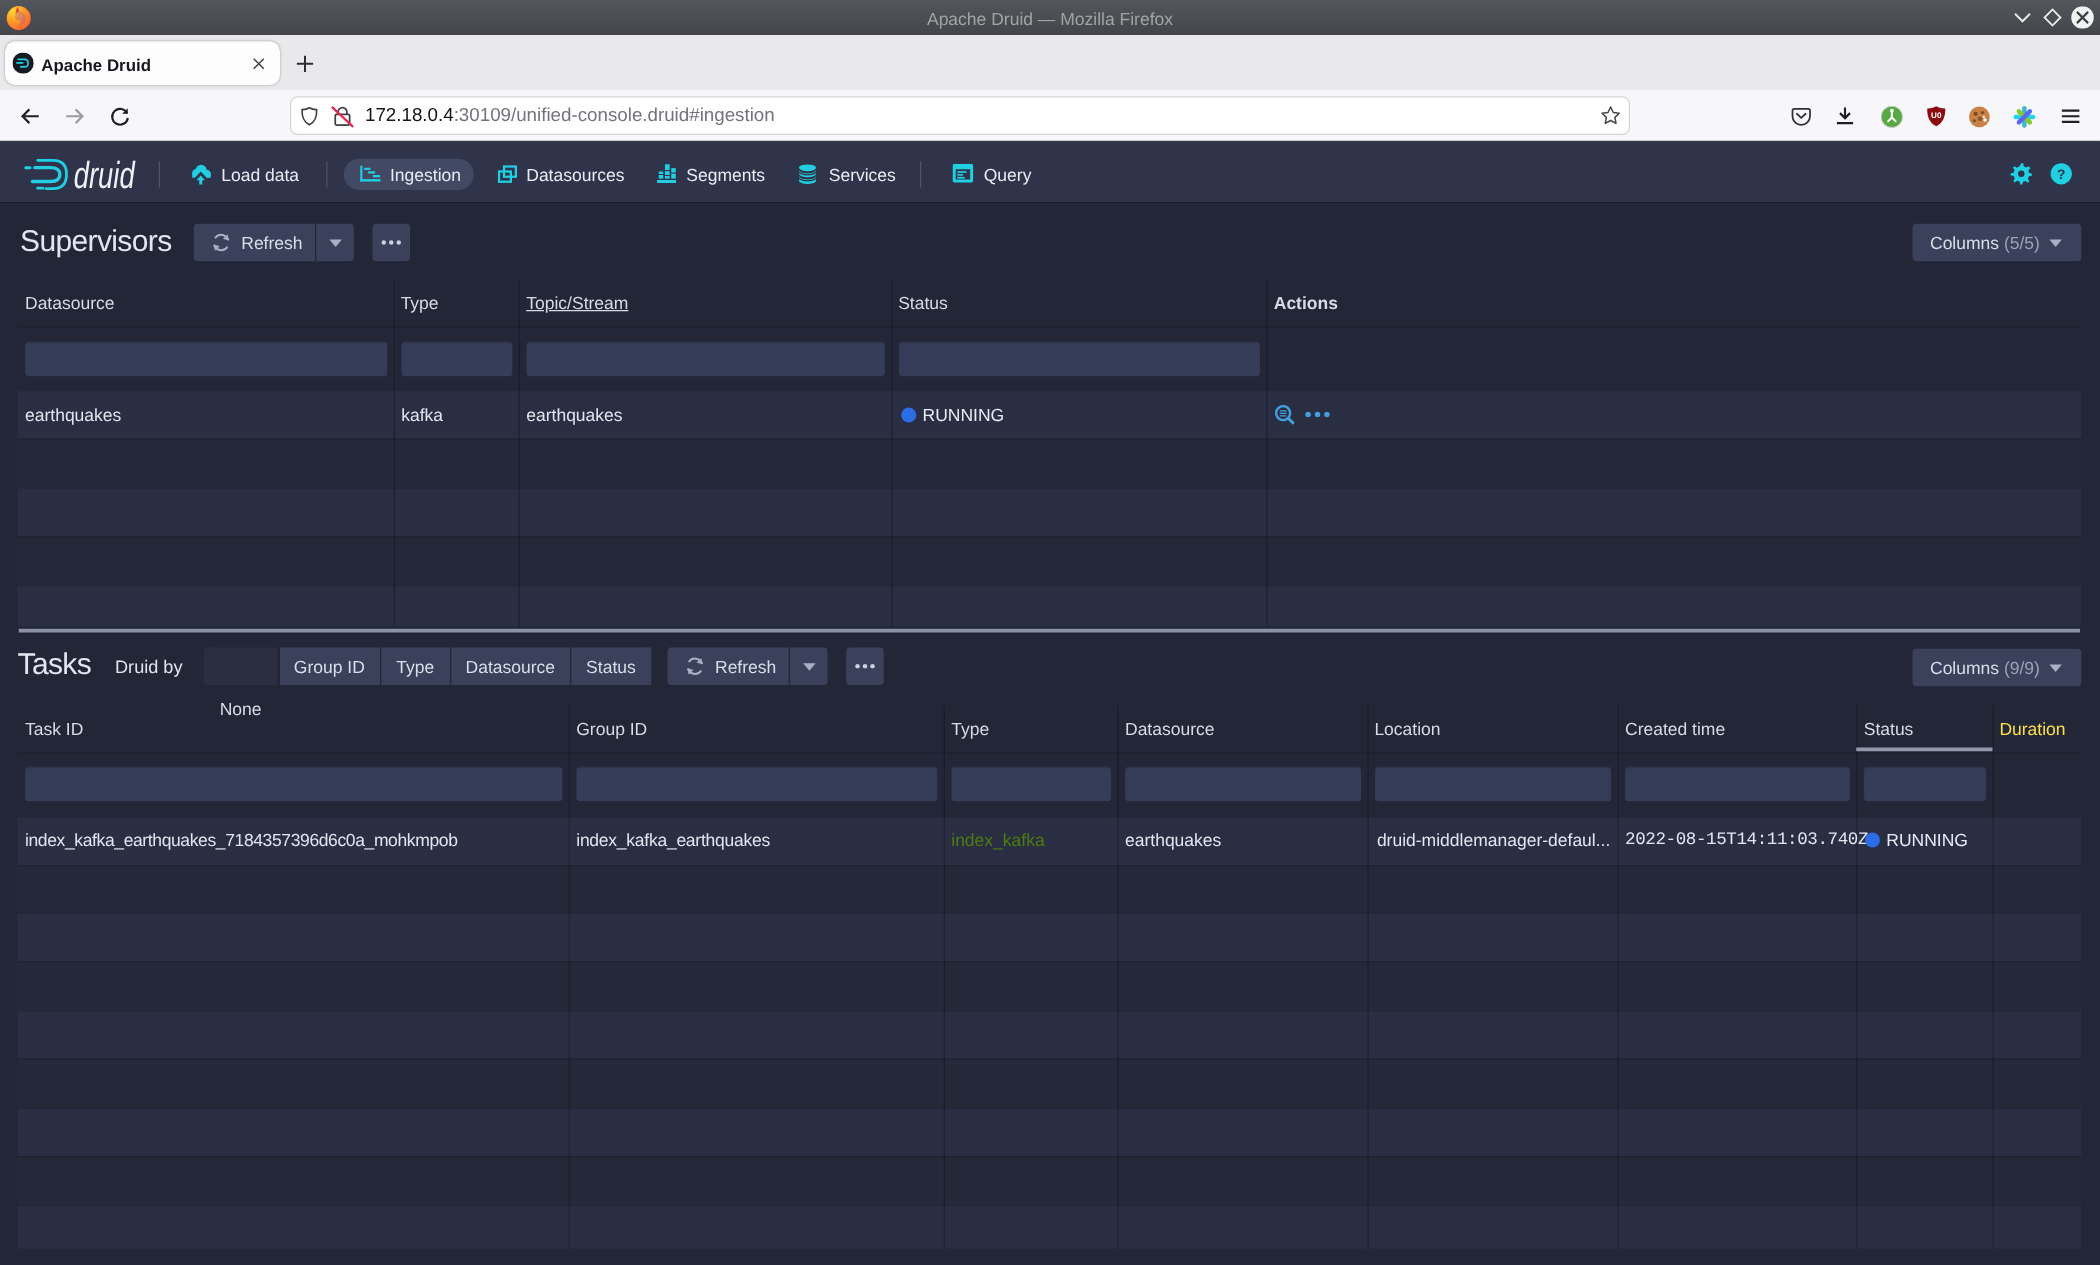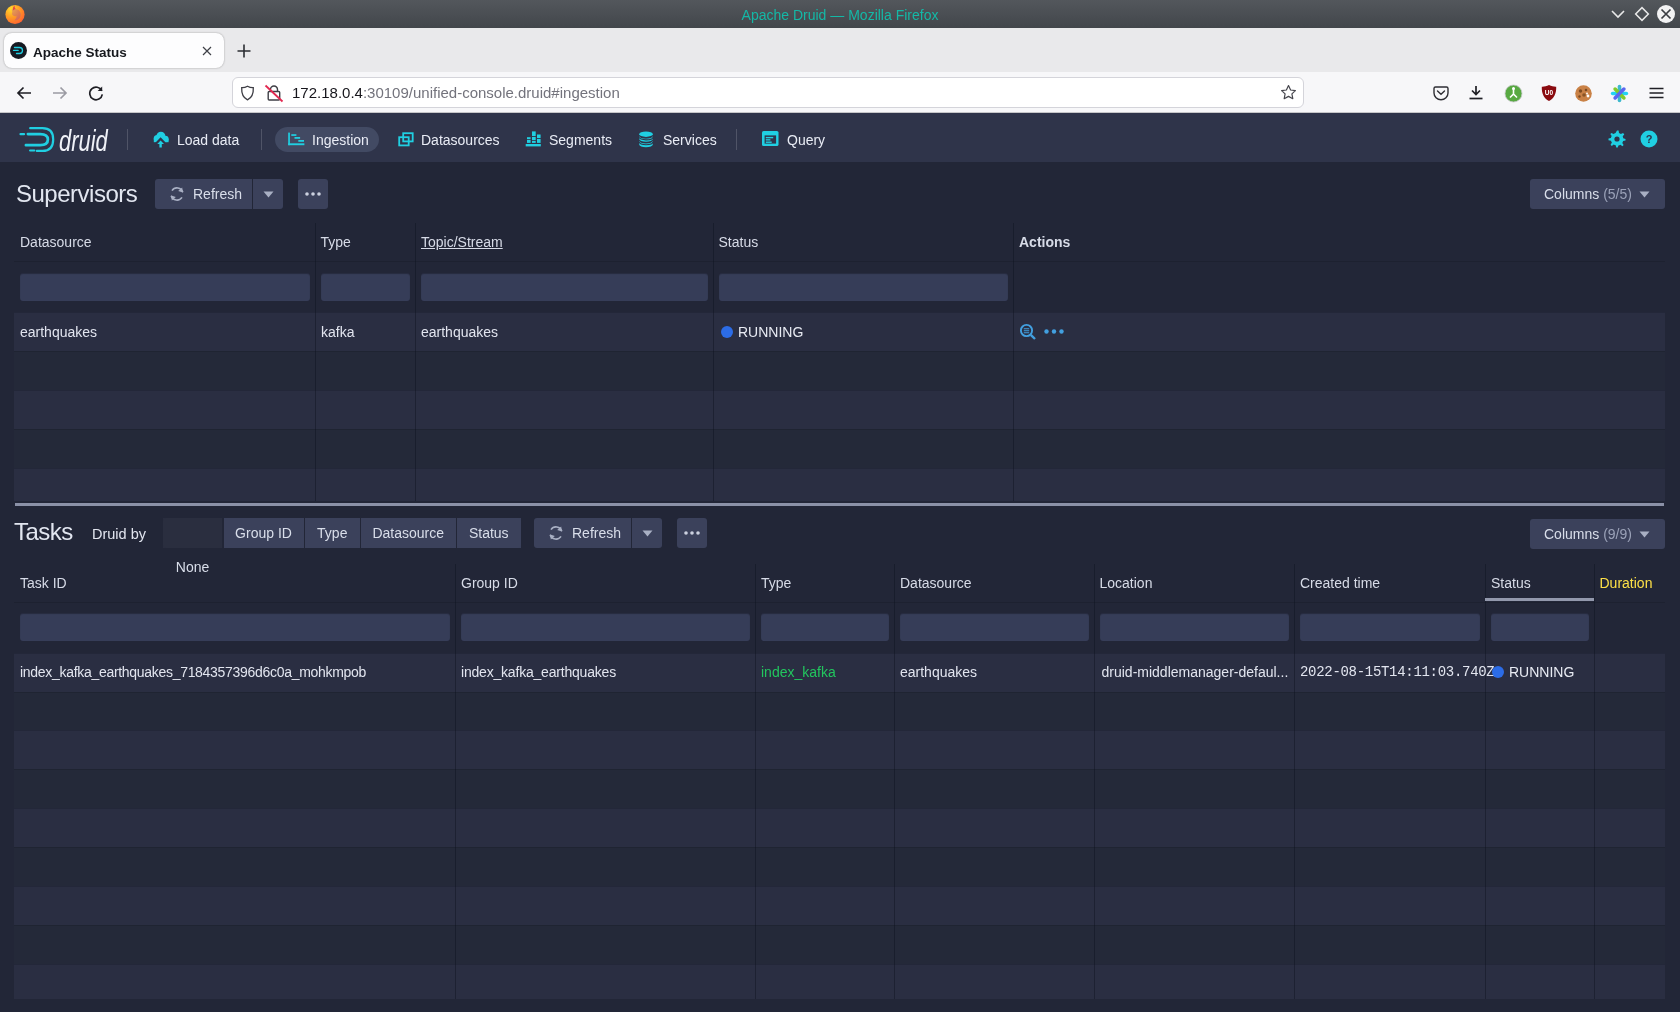--- a/index.html
+++ b/index.html
@@ -19,35 +19,35 @@
       </radialGradient>
 <linearGradient id="ffs" x1="0" y1="0" x2="1" y2="1">
 <stop offset="0" stop-color="#c23a94"></stop>
         <stop offset="1" stop-color="#7542c8"></stop>
       </linearGradient>
 </defs>
 <circle cx="11" cy="11.5" r="9.6" fill="url(#ffg)"></circle>
 <path d="M7.5 6.5 Q11.5 4.5 14.8 7.2 Q17.6 9.8 16.3 13.8 Q14.8 17.8 10.3 17.6 Q13 15.5 12.5 12.8 Q10.8 14 9 12.5 Q7.2 11 8.3 8.7 Z" fill="url(#ffs)" opacity="0.32"></path>
 <path d="M10.5 2.2 Q8 4.8 9 7.6 Q9.8 6.2 11.6 6 Q10.3 4.3 10.5 2.2 Z" fill="#d7224c" opacity="0.75"></path>
 </svg>
-<div style="position:absolute;left:840px;top:14.5px;font-size:14px;color:#14b8a6;line-height:0;white-space:nowrap;transform:translateX(-50%);"><span style="line-height:normal;display:inline-block;transform:translateY(-50%);">Apache Druid — Mozilla Firefox</span></div>
+<div style="position:absolute;left:840px;top:14.5px;font-size:14px;color:#a3a3a3;line-height:0;white-space:nowrap;transform:translateX(-50%);"><span style="line-height:normal;display:inline-block;transform:translateY(-50%);">Apache Druid — Mozilla Firefox</span></div>
 <svg style="position:absolute;left:1604px;top:5px;width:76px;height:18px;" viewBox="0 0 76 18">
 <path d="M8 6 L14 12 L20 6" stroke="#e8e8e8" stroke-width="1.6" fill="none"></path>
 <rect x="33.5" y="4.5" width="9" height="9" transform="rotate(45 38 9)" stroke="#e8e8e8" stroke-width="1.5" fill="none"></rect>
 <circle cx="62" cy="9" r="9" fill="#f2f2f3"></circle>
 <path d="M57.5 4.5 L66.5 13.5 M66.5 4.5 L57.5 13.5" stroke="#3a3d42" stroke-width="1.7"></path>
 </svg>
 <div style="position:absolute;left:0px;top:28px;width:1680px;height:44px;background:#e9e9eb;"></div>
 <div style="position:absolute;left:4px;top:33px;width:220px;height:35px;background:#fdfdfe;border-radius:8px;box-shadow:0 0 2px rgba(0,0,0,0.35);"></div>
 <svg style="position:absolute;left:10px;top:42px;width:17px;height:17px;" viewBox="0 0 17 17">
 <circle cx="8.5" cy="8.5" r="8.5" fill="#161a22"></circle>
 <path d="M4.5 5.5 H9.5 Q12.5 5.5 12.5 8.5 Q12.5 11.5 9.5 11.5 H6.5" stroke="#20cfe2" stroke-width="1.3" fill="none" stroke-linecap="round"></path>
 <path d="M3.5 8.3 H8.2" stroke="#20cfe2" stroke-width="1.3" fill="none" stroke-linecap="round"></path>
 </svg>
-<div style="position:absolute;left:33px;top:51.5px;font-size:13.5px;color:#16181d;line-height:0;white-space:nowrap;font-weight:600;"><span style="line-height:normal;display:inline-block;transform:translateY(-50%);">Apache Status</span></div>
+<div style="position:absolute;left:33px;top:51.5px;font-size:13.5px;color:#16181d;line-height:0;white-space:nowrap;font-weight:600;"><span style="line-height:normal;display:inline-block;transform:translateY(-50%);">Apache Druid</span></div>
 <svg style="position:absolute;left:200px;top:44px;width:14px;height:14px;" viewBox="0 0 14 14">
 <path d="M3 3 L11 11 M11 3 L3 11" stroke="#3e4147" stroke-width="1.2"></path>
   </svg>
 <svg style="position:absolute;left:236px;top:43px;width:16px;height:16px;" viewBox="0 0 16 16">
 <path d="M8 1.5 V14.5 M1.5 8 H14.5" stroke="#2b2e33" stroke-width="1.6"></path>
   </svg>
 <div style="position:absolute;left:0px;top:72px;width:1680px;height:41px;background:#f7f7f9;border-bottom:1px solid #cccccf;box-sizing:border-box;"></div>
 <svg style="position:absolute;left:15px;top:84px;width:18px;height:18px;" viewBox="0 0 18 18">
 <path d="M16 9 H3 M8.5 3.5 L3 9 L8.5 14.5" stroke="#1f1f25" stroke-width="1.7" fill="none"></path>
   </svg>
@@ -340,17 +340,17 @@
 <div style="position:absolute;left:1485px;top:597.5px;width:108.5px;height:3px;background:#9298ac;"></div>
 <div style="position:absolute;left:20px;top:613px;width:430px;height:28px;background:#363d58;border-radius:3px;box-shadow:inset 0 1px 1px rgba(0,0,0,0.3);"></div>
 <div style="position:absolute;left:461px;top:613px;width:289px;height:28px;background:#363d58;border-radius:3px;box-shadow:inset 0 1px 1px rgba(0,0,0,0.3);"></div>
 <div style="position:absolute;left:761px;top:613px;width:128px;height:28px;background:#363d58;border-radius:3px;box-shadow:inset 0 1px 1px rgba(0,0,0,0.3);"></div>
 <div style="position:absolute;left:900px;top:613px;width:188.5px;height:28px;background:#363d58;border-radius:3px;box-shadow:inset 0 1px 1px rgba(0,0,0,0.3);"></div>
 <div style="position:absolute;left:1099.5px;top:613px;width:189.5px;height:28px;background:#363d58;border-radius:3px;box-shadow:inset 0 1px 1px rgba(0,0,0,0.3);"></div>
 <div style="position:absolute;left:1300px;top:613px;width:180px;height:28px;background:#363d58;border-radius:3px;box-shadow:inset 0 1px 1px rgba(0,0,0,0.3);"></div>
 <div style="position:absolute;left:1491px;top:613px;width:97.5px;height:28px;background:#363d58;border-radius:3px;box-shadow:inset 0 1px 1px rgba(0,0,0,0.3);"></div>
 <div style="position:absolute;left:20px;top:672.125px;font-size:14px;color:#e2e5ef;line-height:0;white-space:nowrap;letter-spacing:-0.3px;"><span style="line-height:normal;display:inline-block;transform:translateY(-50%);">index_kafka_earthquakes_7184357396d6c0a_mohkmpob</span></div>
 <div style="position:absolute;left:461px;top:672.125px;font-size:14px;color:#e2e5ef;line-height:0;white-space:nowrap;letter-spacing:-0.2px;"><span style="line-height:normal;display:inline-block;transform:translateY(-50%);">index_kafka_earthquakes</span></div>
-<div style="position:absolute;left:761px;top:672.125px;font-size:14px;color:#22c55e;line-height:0;white-space:nowrap;"><span style="line-height:normal;display:inline-block;transform:translateY(-50%);">index_kafka</span></div>
+<div style="position:absolute;left:761px;top:672.125px;font-size:14px;color:#4d7c0f;line-height:0;white-space:nowrap;"><span style="line-height:normal;display:inline-block;transform:translateY(-50%);">index_kafka</span></div>
 <div style="position:absolute;left:900px;top:672.125px;font-size:14px;color:#e2e5ef;line-height:0;white-space:nowrap;"><span style="line-height:normal;display:inline-block;transform:translateY(-50%);">earthquakes</span></div>
 <div style="position:absolute;left:1101.5px;top:672.125px;font-size:14px;color:#e2e5ef;line-height:0;white-space:nowrap;"><span style="line-height:normal;display:inline-block;transform:translateY(-50%);">druid-middlemanager-defaul...</span></div>
 <div style="position:absolute;left:1300px;top:672.125px;font-size:14px;color:#e2e5ef;line-height:0;white-space:nowrap;letter-spacing:-0.3px;"><span style="line-height:normal;display:inline-block;transform:translateY(-50%);font-family:Liberation Mono, monospace;">2022-08-15T14:11:03.740Z</span></div>
 <div style="position:absolute;left:1492px;top:666.125px;width:12px;height:12px;background:#2c6ce6;border-radius:50%;"></div>
 <div style="position:absolute;left:1509px;top:672.125px;font-size:14px;color:#e8ebf3;line-height:0;white-space:nowrap;"><span style="line-height:normal;display:inline-block;transform:translateY(-50%);">RUNNING</span></div>
 </body></html>

